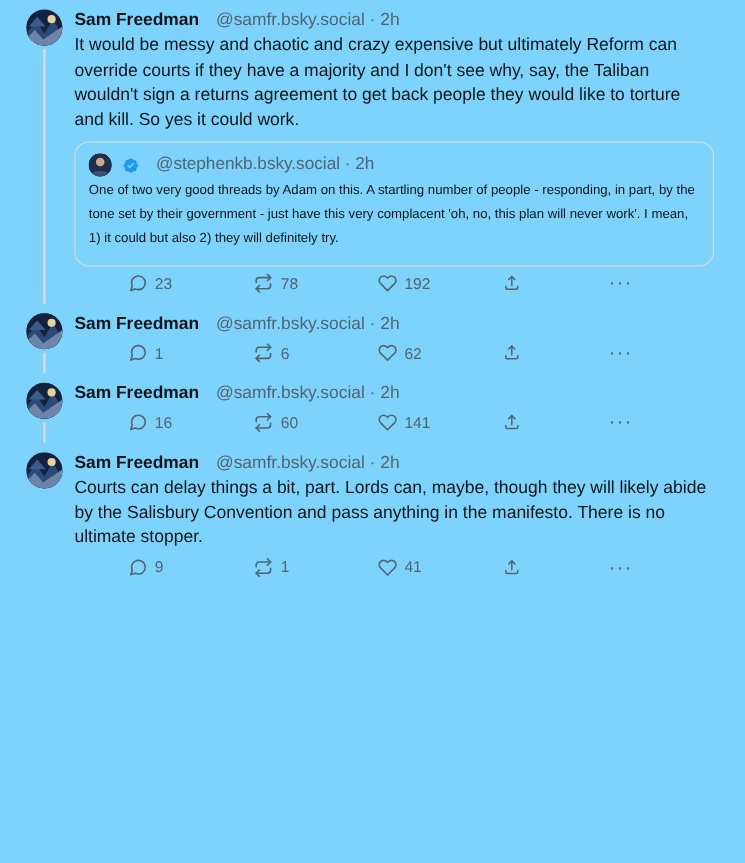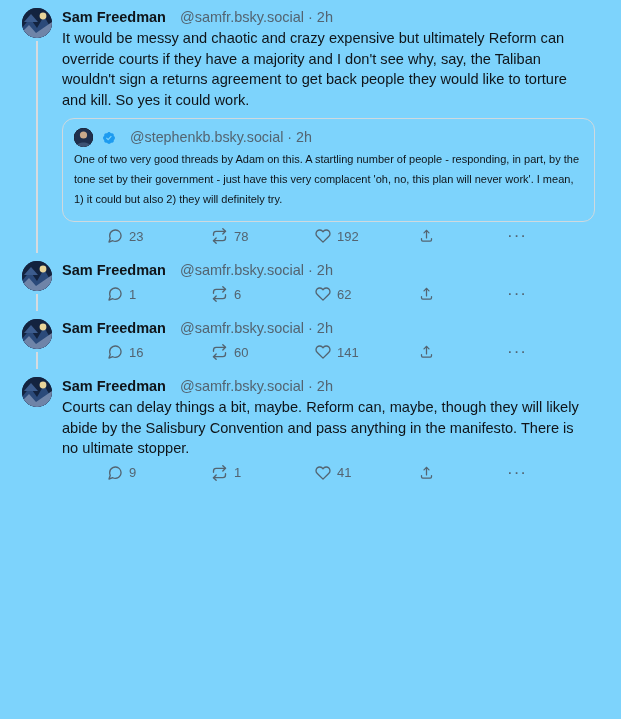--- a/index.html
+++ b/index.html
@@ -382,21 +382,21 @@
       </div>
       <div class="thread-line" style="background:transparent;"></div>
     </div>
     <div class="body-col">
       <div class="head">
         <span class="dname">Sam Freedman</span>
         <span class="handle">@samfr.bsky.social</span>
         <span class="dot">·</span>
         <span class="time">2h</span>
       </div>
-      <div class="text">Courts can delay things a bit, maybe. Reform can, maybe, though they will likely abide by the Salisbury Convention and pass anything in the manifesto. There is no ultimate stopper.</div>
+      <div class="text">Courts can delay things a bit, part. Lords can, maybe, though they will likely abide by the Salisbury Convention and pass anything in the manifesto. There is no ultimate stopper.</div>
       <div class="actions">
         <div class="act">
           <span>
             <svg width="16" height="16" viewBox="0 0 24 24" fill="none" stroke="#536471" stroke-width="2" stroke-linecap="round" stroke-linejoin="round">
                 <path d="M21 11.5a8.38 8.38 0 0 1-.9 3.8 8.5 8.5 0 0 1-7.6 4.7 8.38 8.38 0 0 1-3.8-.9L3 21l1.9-5.7a8.38 8.38 0 0 1-.9-3.8 8.5 8.5 0 0 1 4.7-7.6 8.38 8.38 0 0 1 3.8-.9h.5a8.48 8.48 0 0 1 8 8v.5z"></path>
               </svg>
           </span>
           <span class="cnt">9</span>
         </div>
         <div class="act">

